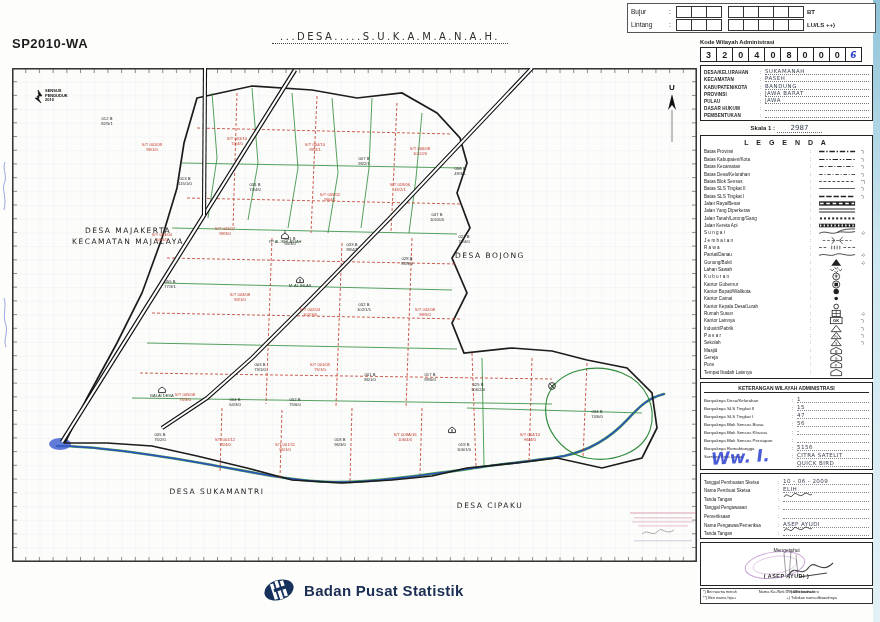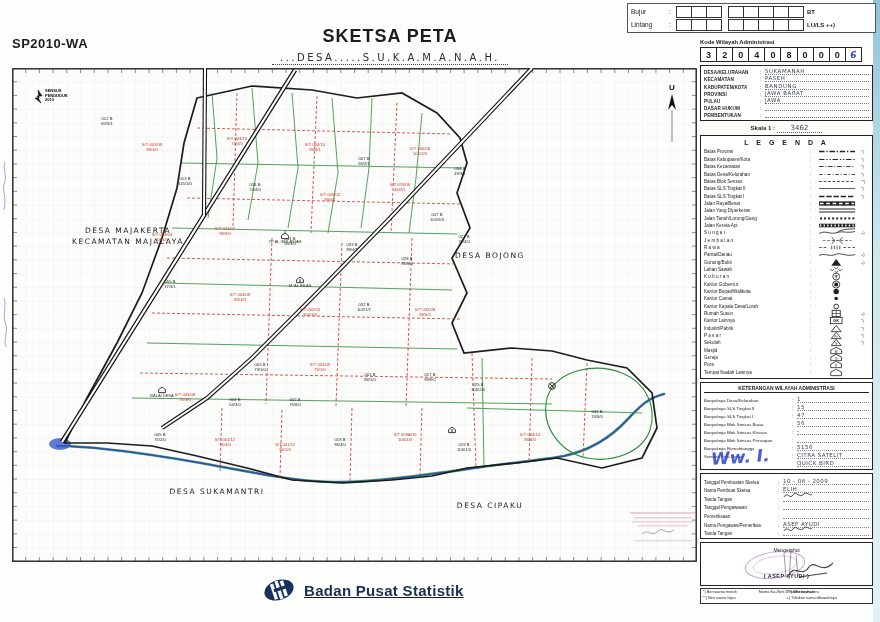--- a/index.html
+++ b/index.html
@@ -55,33 +55,32 @@
   #mengetahui-box{position:relative;height:44px;text-align:center;}
   #mengetahui-title{font-size:5px;margin-top:2px;}
   #mengetahui-name{font-size:5.4px;font-weight:bold;margin-top:20px;letter-spacing:.5px;}
   #mengetahui-caption{font-size:4px;border-top:1px solid #333;display:inline-block;padding:0 6px;}
   #footnotes{display:flex;margin-top:2px;width:173px;border:1px solid #333;background:#fff;padding:1px 2px;box-sizing:border-box;}
   .fncol{flex:1;}
   .fnitem{font-size:3.8px;line-height:1.5;}
   
   #map-wrap{left:12px;top:68px;width:685px;height:494px;}
   
-  #footer{left:262px;top:577px;display:flex;align-items:center;text-decoration:underline;}
+  #footer{left:262px;top:577px;display:flex;align-items:center;}
   #bps-logo{width:34px;height:26px;margin-right:8px;}
   #footer-text{font-size:15px;font-weight:bold;color:#1b2f55;letter-spacing:.3px;}
   .margin-scrawl{left:0;width:10px;opacity:.55;}
 </style>
 </head>
 <body>
 
 <div id="scan-edge" class="abs"></div>
 
 <div id="form-code" class="abs">SP2010-WA</div>
 <div id="title-wrap" class="abs">
-  <div id="page-title">SKETSA PETA</div>
   <div id="page-subtitle">...DESA.....S.U.K.A.M.A.N.A.H.</div>
 </div>
 
 <div id="coord-box" class="abs">
     <div class="coord-row">
       <span class="coord-label">Bujur</span>
       <span class="coord-colon">:</span>
       <span class="coord-cells">
         <span class="coord-cell"></span>
         <span class="coord-cell"></span>
@@ -545,21 +544,21 @@
       </div>
       <div class="frow">
         <span class="flabel">PEMBENTUKAN</span>
         <span class="fcolon">:</span>
         <span class="fvalue"></span>
       </div>
     </div>
 
   <div id="skala-row">
     <span>Skala 1 :</span>
-    <span id="skala-value">3462</span>
+    <span id="skala-value">2987</span>
   </div>
 
   <div class="pbox" id="legend-box">
     <div id="legend-title">L E G E N D A</div>
     <div id="legend-items">
         <div class="lrow">
           <span class="llabel">Batas Provinsi</span>
           <span class="lcolon">:</span>
           <span class="lsym">
             <svg width="46" height="9" viewBox="0 0 46 10">

